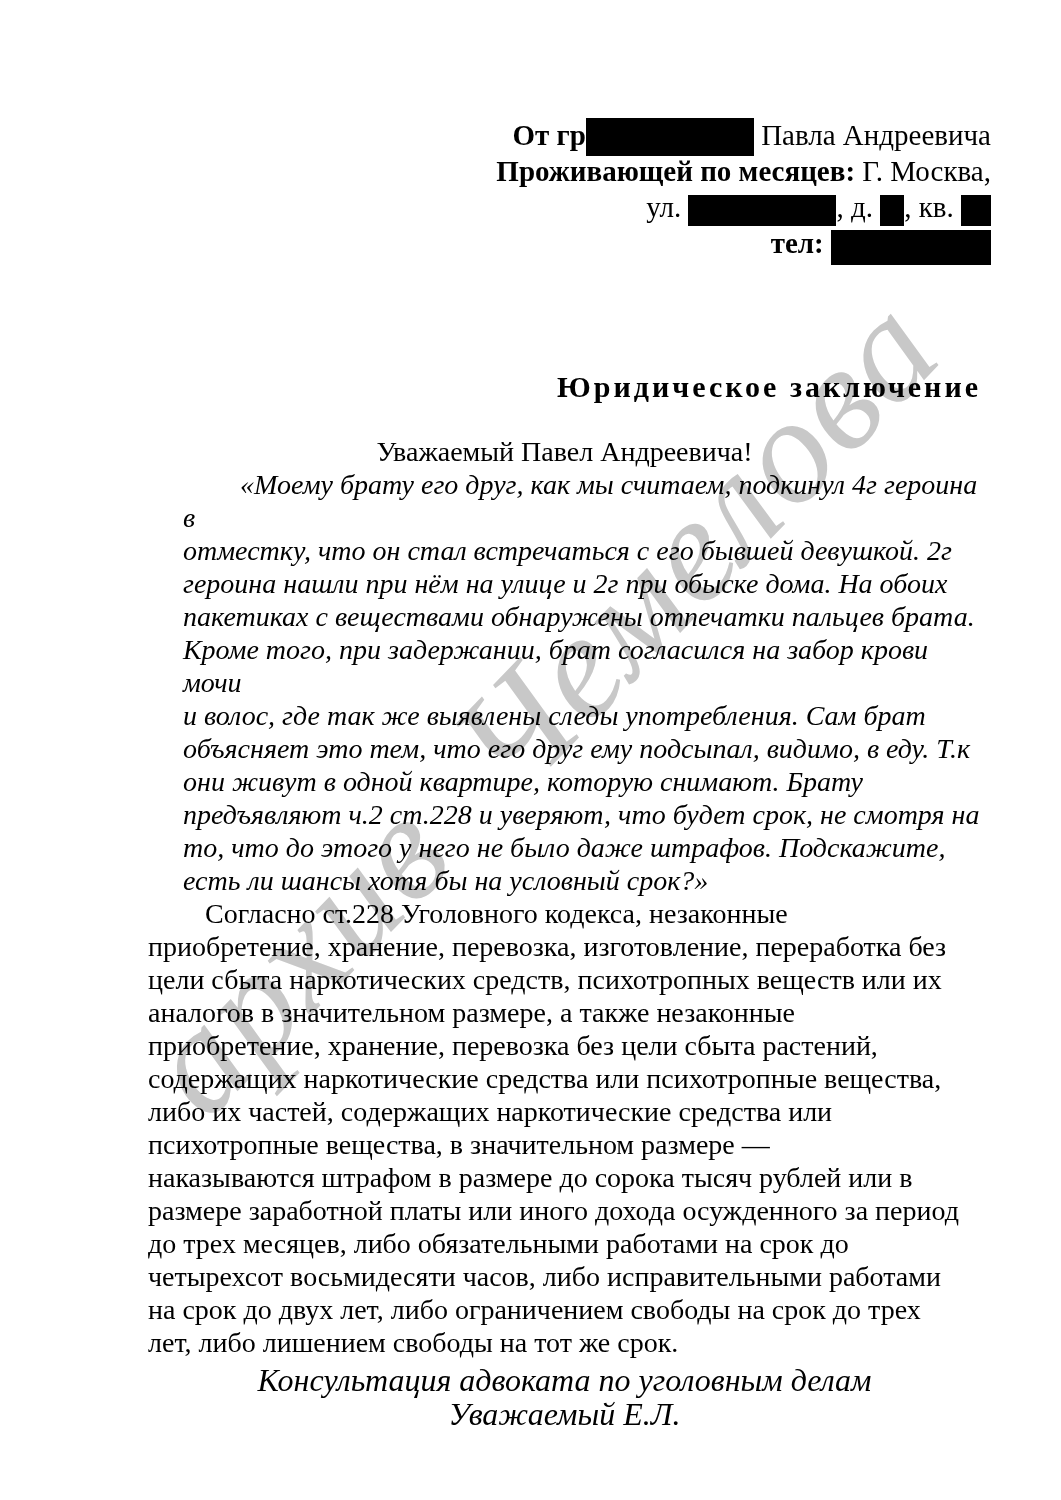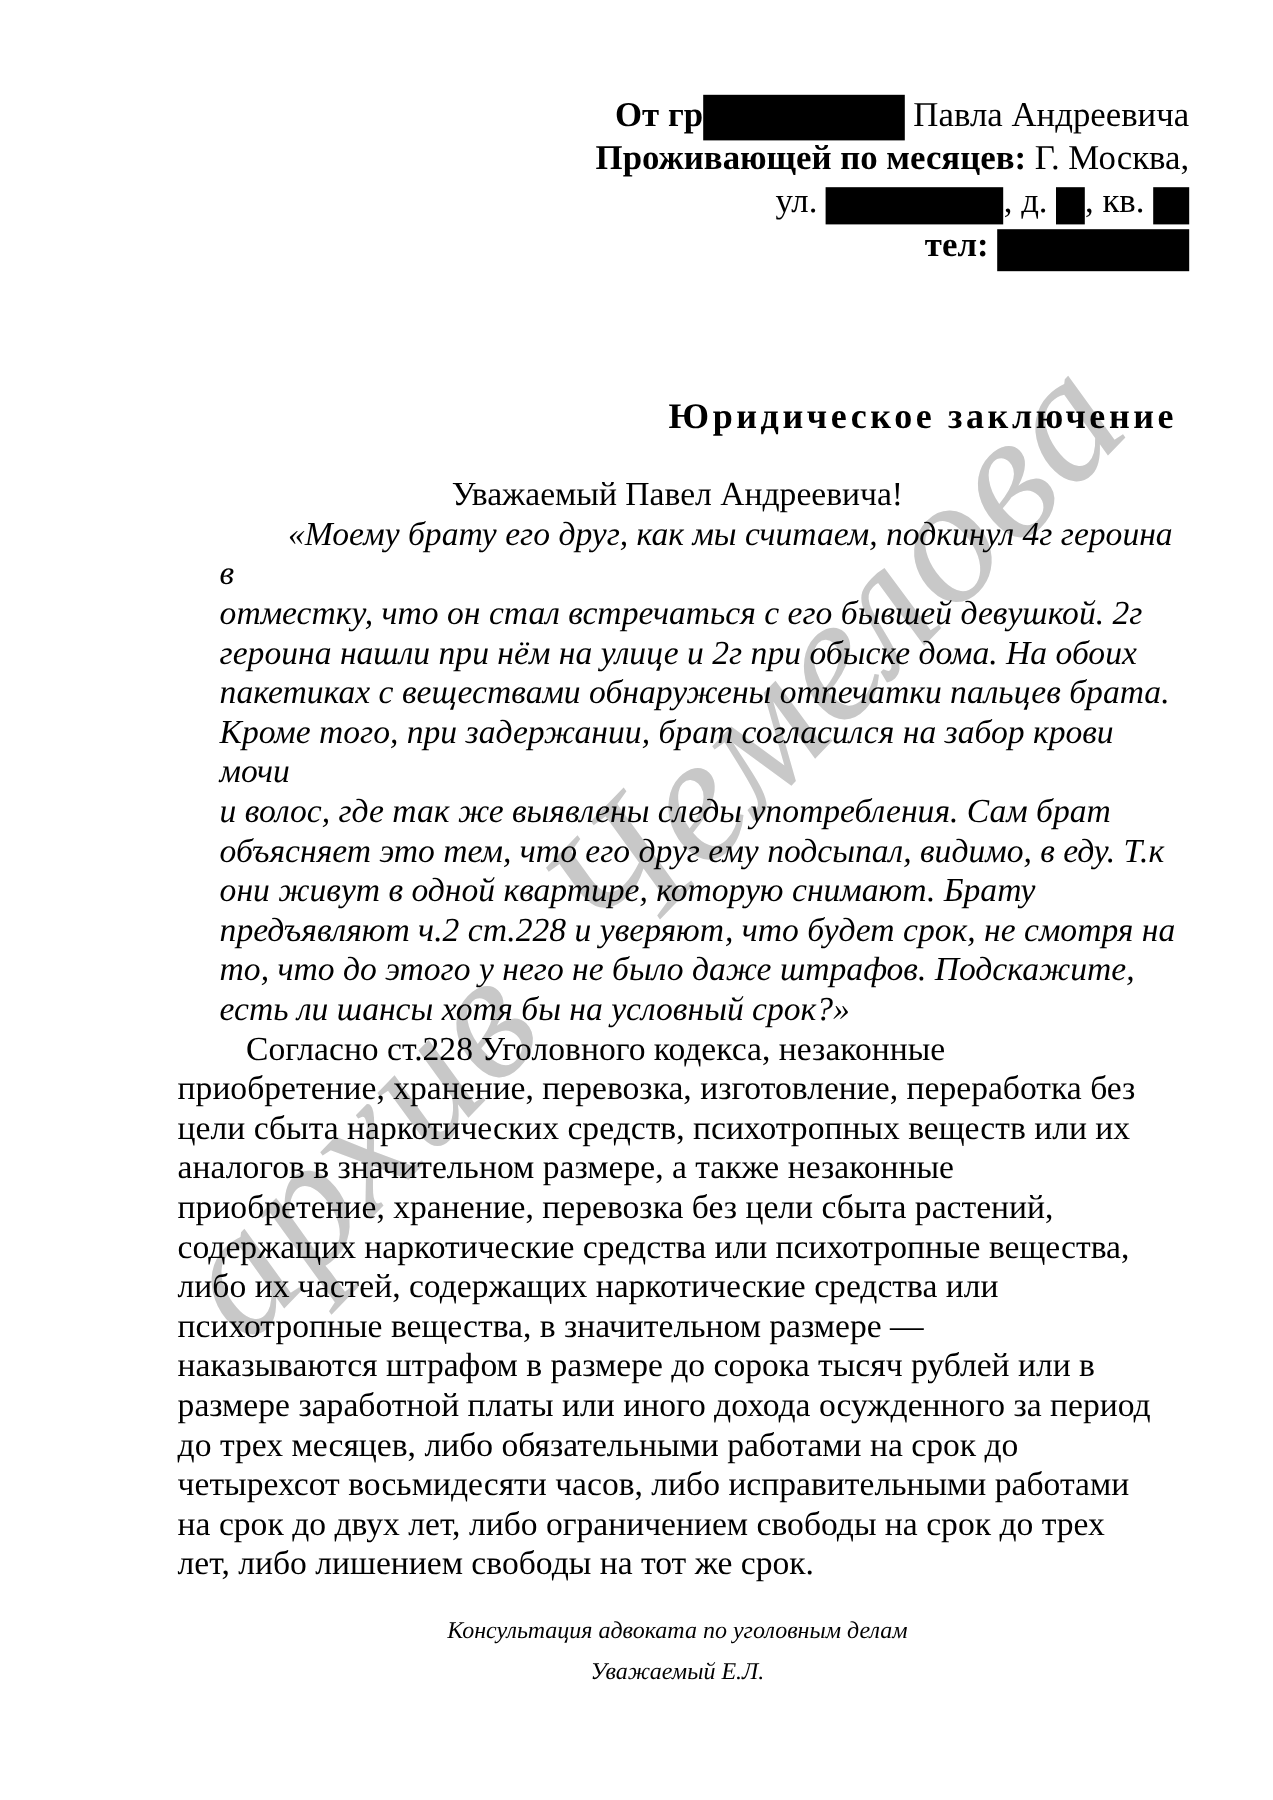--- a/index.html
+++ b/index.html
@@ -29,20 +29,21 @@
     transform-origin: 0 0;
     user-select: none;
   }
   .content { position: relative; z-index: 1; }
   
   .doc-header {
     padding: 78px 70px 0 0;
     text-align: right;
     font-size: 29px;
     line-height: 36px;
+    margin-top: 39px;
   }
   .doc-header .b { font-weight: bold; }
   .redact {
     display: inline-block;
     background: #000000;
     vertical-align: text-bottom;
   }
   .r-name   { width: 168px; height: 38px; margin-bottom: -5px; }
   .r-street { width: 148px; height: 31px; margin-bottom: -3px; }
   .r-house  { width: 24px;  height: 31px; margin-bottom: -3px; }
@@ -66,24 +67,24 @@
   }
   .para {
     margin: 0;
     font-size: 28px;
     line-height: 33px;
     text-indent: 57px;
     white-space: pre-wrap;
   }
   .para.quote { font-style: italic; margin-left: 35px; }
   .doc-footer {
-    margin-top: 22px;
+    margin-top: 4px;
     text-align: center;
     font-style: italic;
-    font-size: 20px;
+    font-size: 32px;
     line-height: 34px;
   }
 </style>
 </head>
 <body>
 
 <div class="page">
 
   <div class="watermark">архив Чемелова</div>
 

